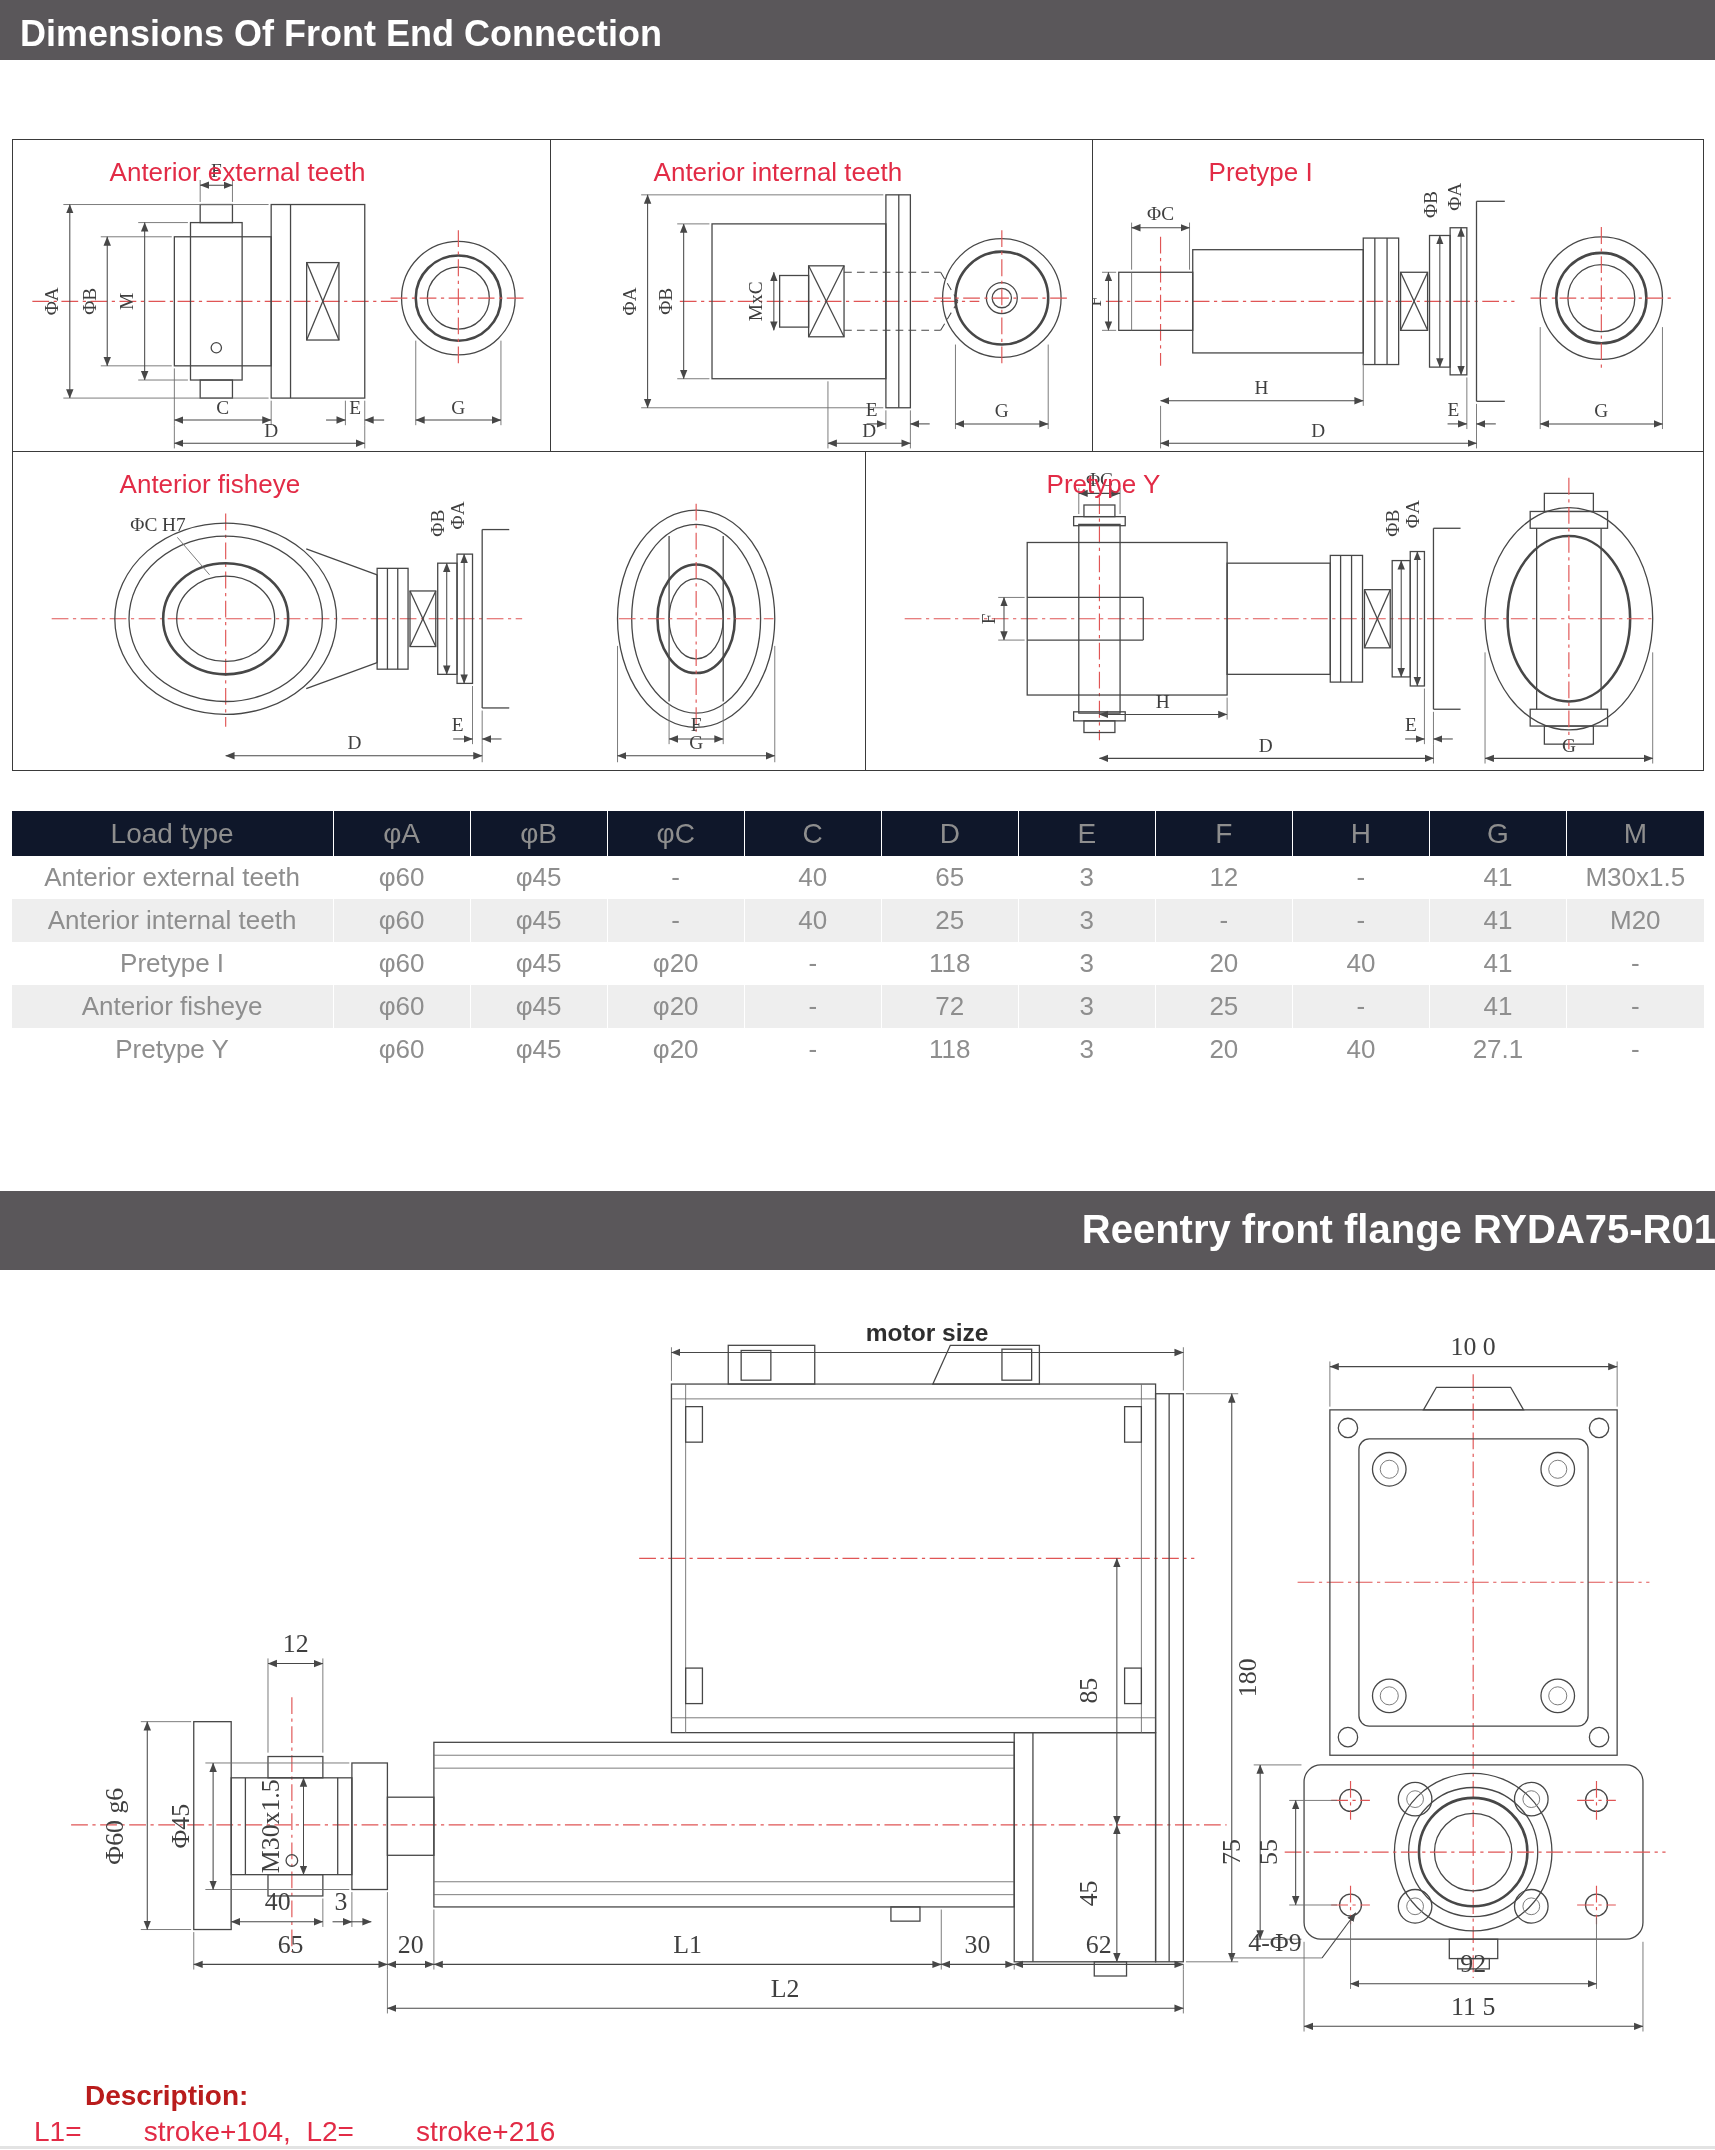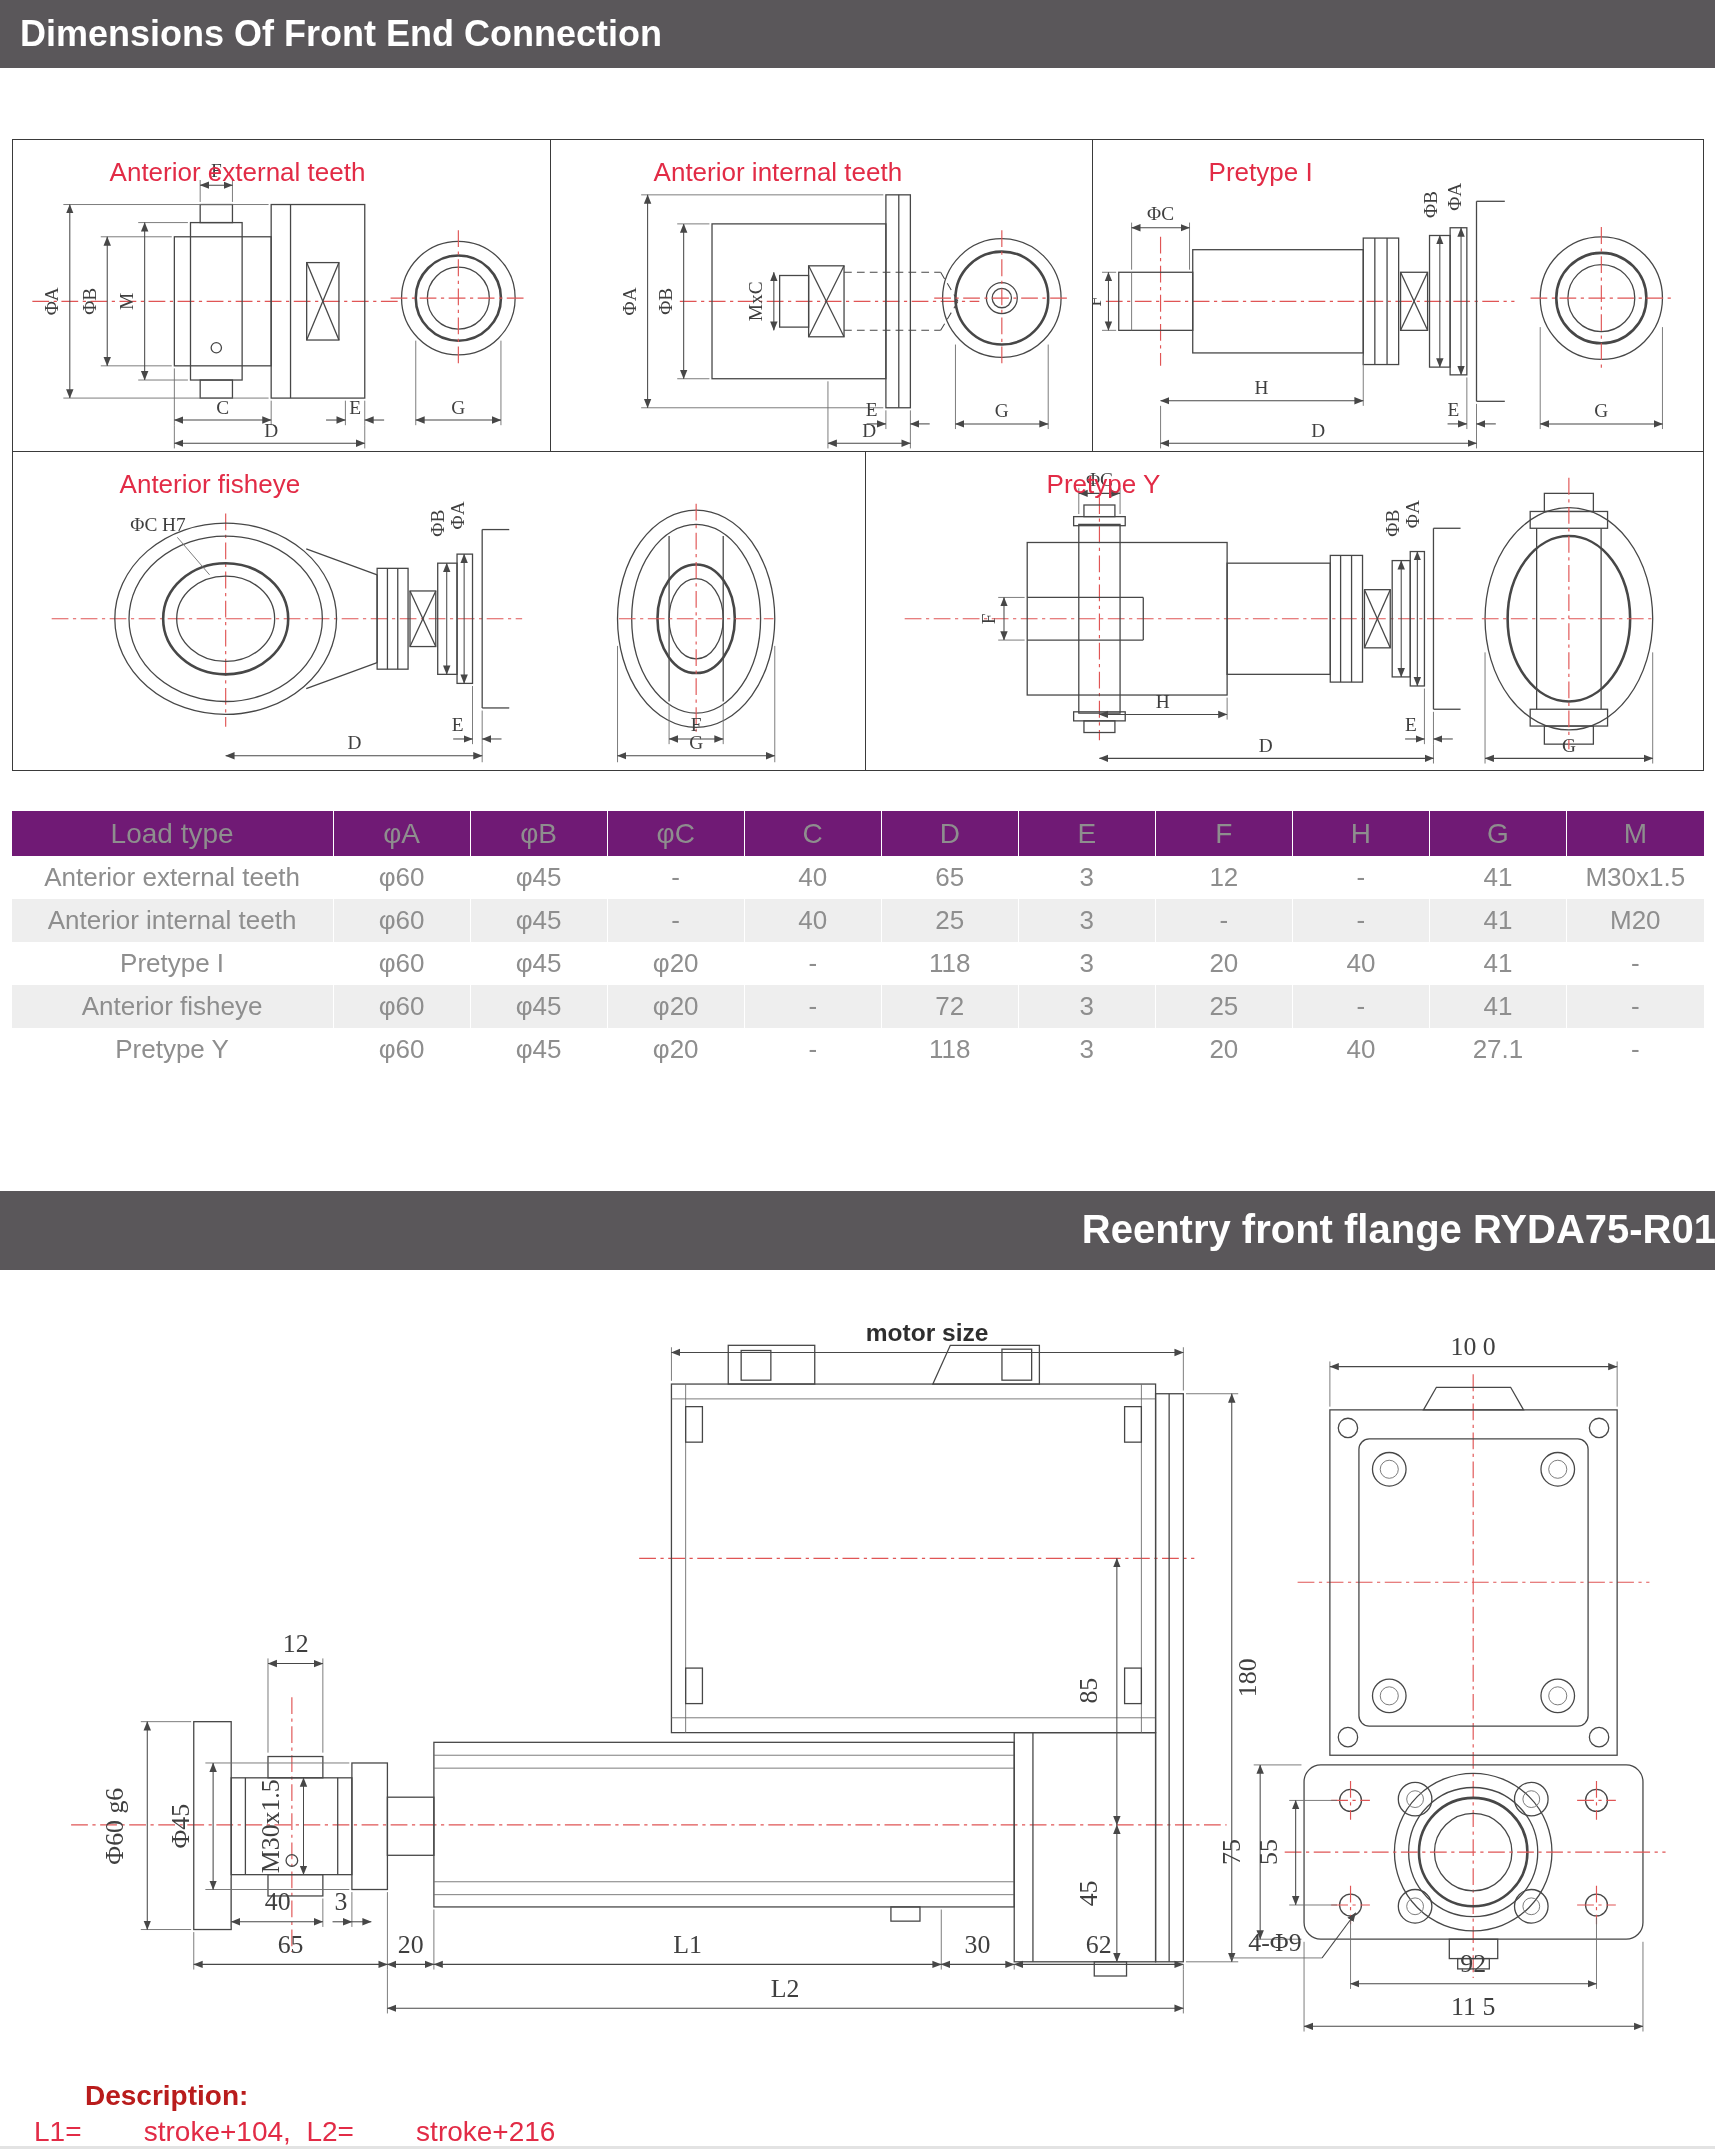--- a/index.html
+++ b/index.html
@@ -1,20 +1,20 @@
 <!DOCTYPE html>
 <html style="font-size:10.3px"><head>
 <meta charset="utf-8">
 <style>
   html,body{margin:0;padding:0;background:#ffffff;}
   .page{position:relative;width:1716px;height:2151px;background:#fff;overflow:hidden;
         font-family:"Liberation Sans",sans-serif;}
   .banner{position:absolute;left:0;width:1716px;background:#5a575a;color:#fff;
           font-weight:bold;box-sizing:border-box;padding-left:36px;}
-  .banner1{top:0;height:68px;font-size:36px;line-height:67px;padding-left:20px;}
+  .banner1{top:0;height:60px;font-size:36px;line-height:67px;padding-left:20px;}
   .banner2{top:1191px;height:79px;font-size:40px;line-height:77px;text-align:right;}
   .panel-grid{position:absolute;left:11.6px;top:139px;width:1692px;border:1.9px solid #3a3a3a;box-sizing:border-box;}
   .prow{display:flex;}
   .prow1{height:311px;border-bottom:1.9px solid #3a3a3a;}
   .prow2{height:318px;}
   .pcell{position:relative;box-sizing:border-box;border-right:1.9px solid #3a3a3a;overflow:hidden;}
   .pcell:last-child{border-right:none;}
   .pcell svg{position:absolute;left:0;top:0;width:100%;height:100%;}
   .plabel{position:absolute;top:17px;color:#e22b46;font-size:26px;white-space:nowrap;z-index:3;}
   
@@ -24,21 +24,21 @@
   svg .dim{stroke:#474747;stroke-width:1.6;fill:none;}
   svg .dash{stroke:#474747;stroke-width:1.6;fill:none;stroke-dasharray:12 8;}
   svg .red{stroke:#e05555;stroke-width:1.8;fill:none;stroke-dasharray:26 7 5 7;}
   svg text.dt{fill:#3f3f3f;font-family:"Liberation Serif",serif;font-size:30px;text-anchor:middle;}
   svg text.dtb{fill:#3f3f3f;font-family:"Liberation Serif",serif;font-size:40px;text-anchor:middle;}
   svg text.mlab{fill:#2e2e2e;font-family:"Liberation Sans",sans-serif;font-size:38px;font-weight:bold;text-anchor:middle;}
   
   .lt{position:absolute;left:11.6px;top:811px;width:1692px;border-collapse:collapse;table-layout:fixed;}
   .lt th,.lt td{text-align:center;vertical-align:middle;font-weight:normal;
       color:#8e8e8e;border-left:1.9px solid #ffffff;}
-  .lt th{height:43px;font-size:28px;background:#701a75;}
+  .lt th{height:43px;font-size:28px;background:#0f172a;}
   .lt td{height:41px;font-size:26px;}
   .lt th:first-child,.lt td:first-child{border-left:none;}
   .lt tr.alt td{background:#eeeeee;}
   .bigsvg{position:absolute;left:0;top:1284px;width:1716px;height:794px;}
   .desc-h{position:absolute;left:85px;top:2080px;color:#b91c1c;font-size:28px;font-weight:bold;}
   .desc-l{position:absolute;left:34px;top:2116px;color:#e22b46;font-size:28px;white-space:pre;}
   .botline{position:absolute;left:0;top:2146px;width:1716px;height:2.6px;background:#e3e3e3;}
 </style>
 </head>
 <body>

